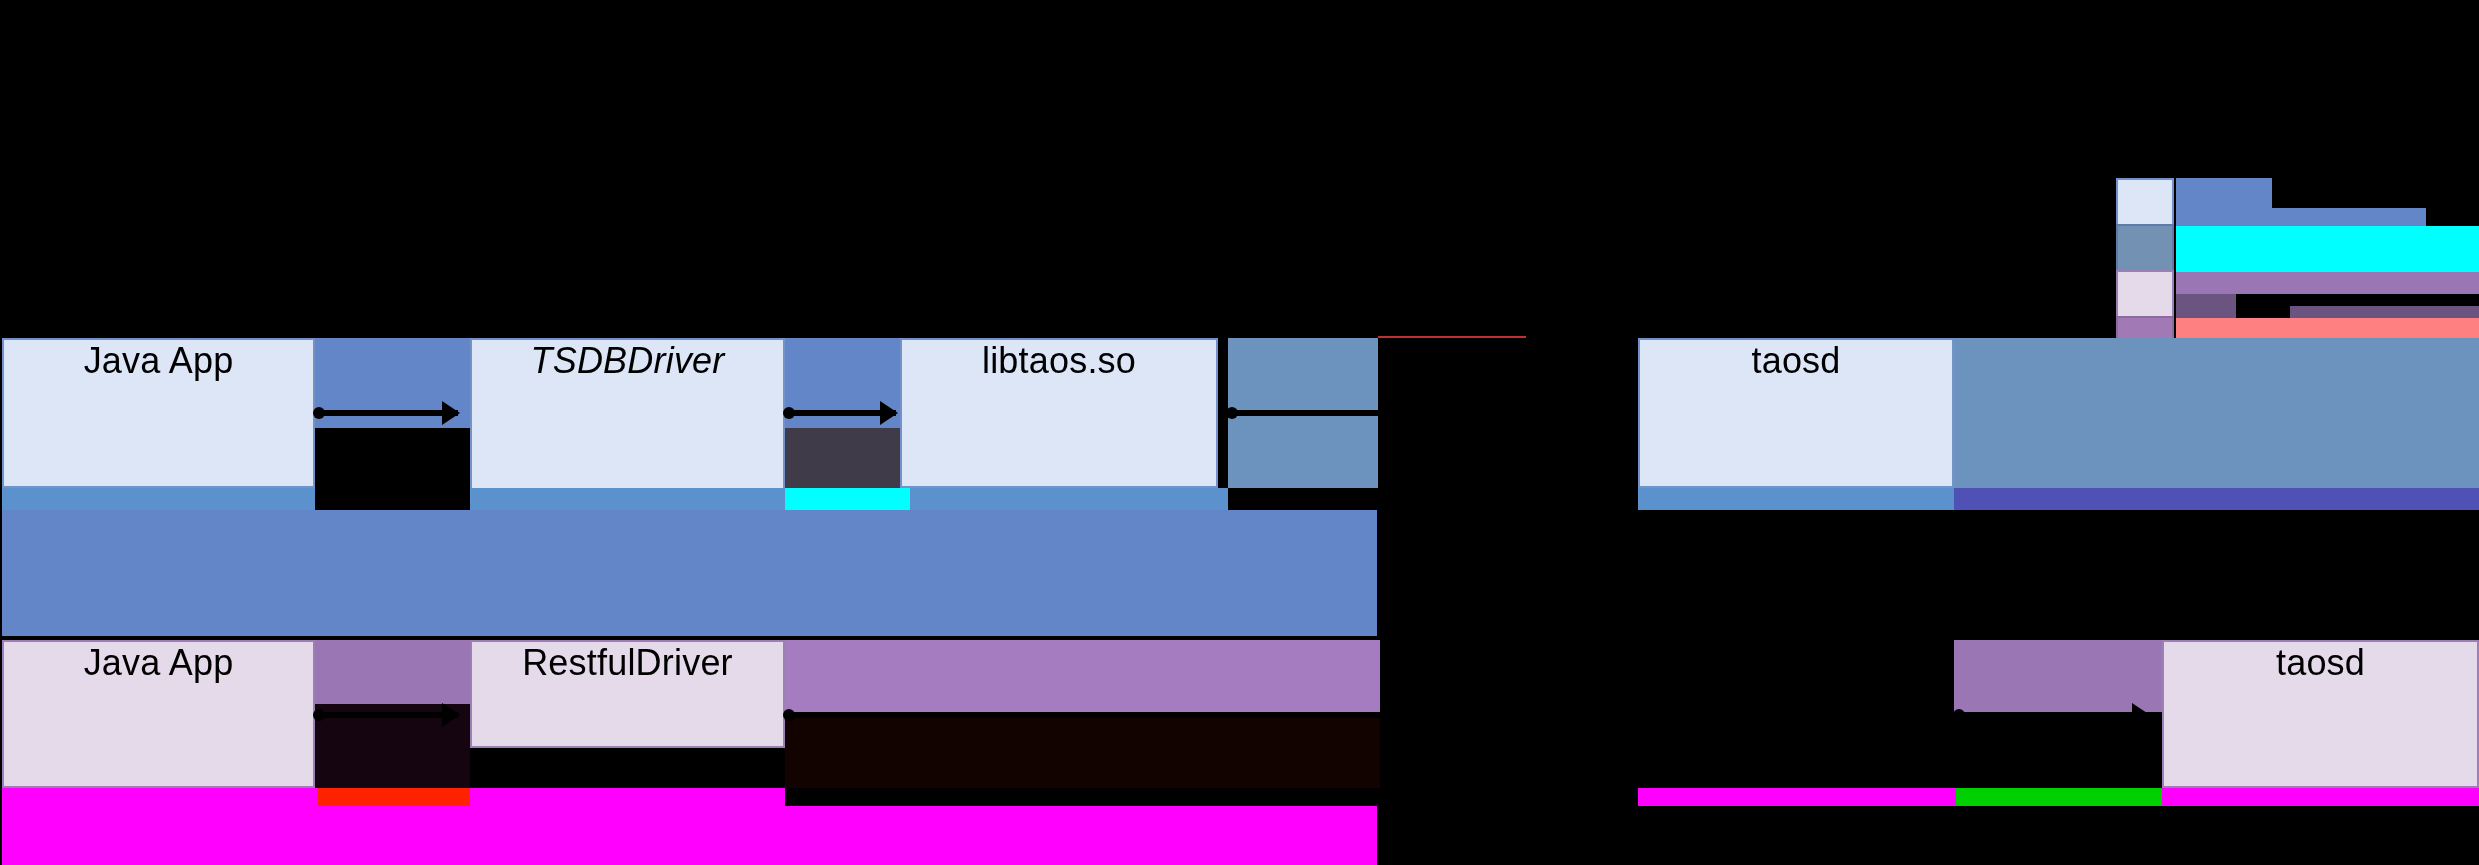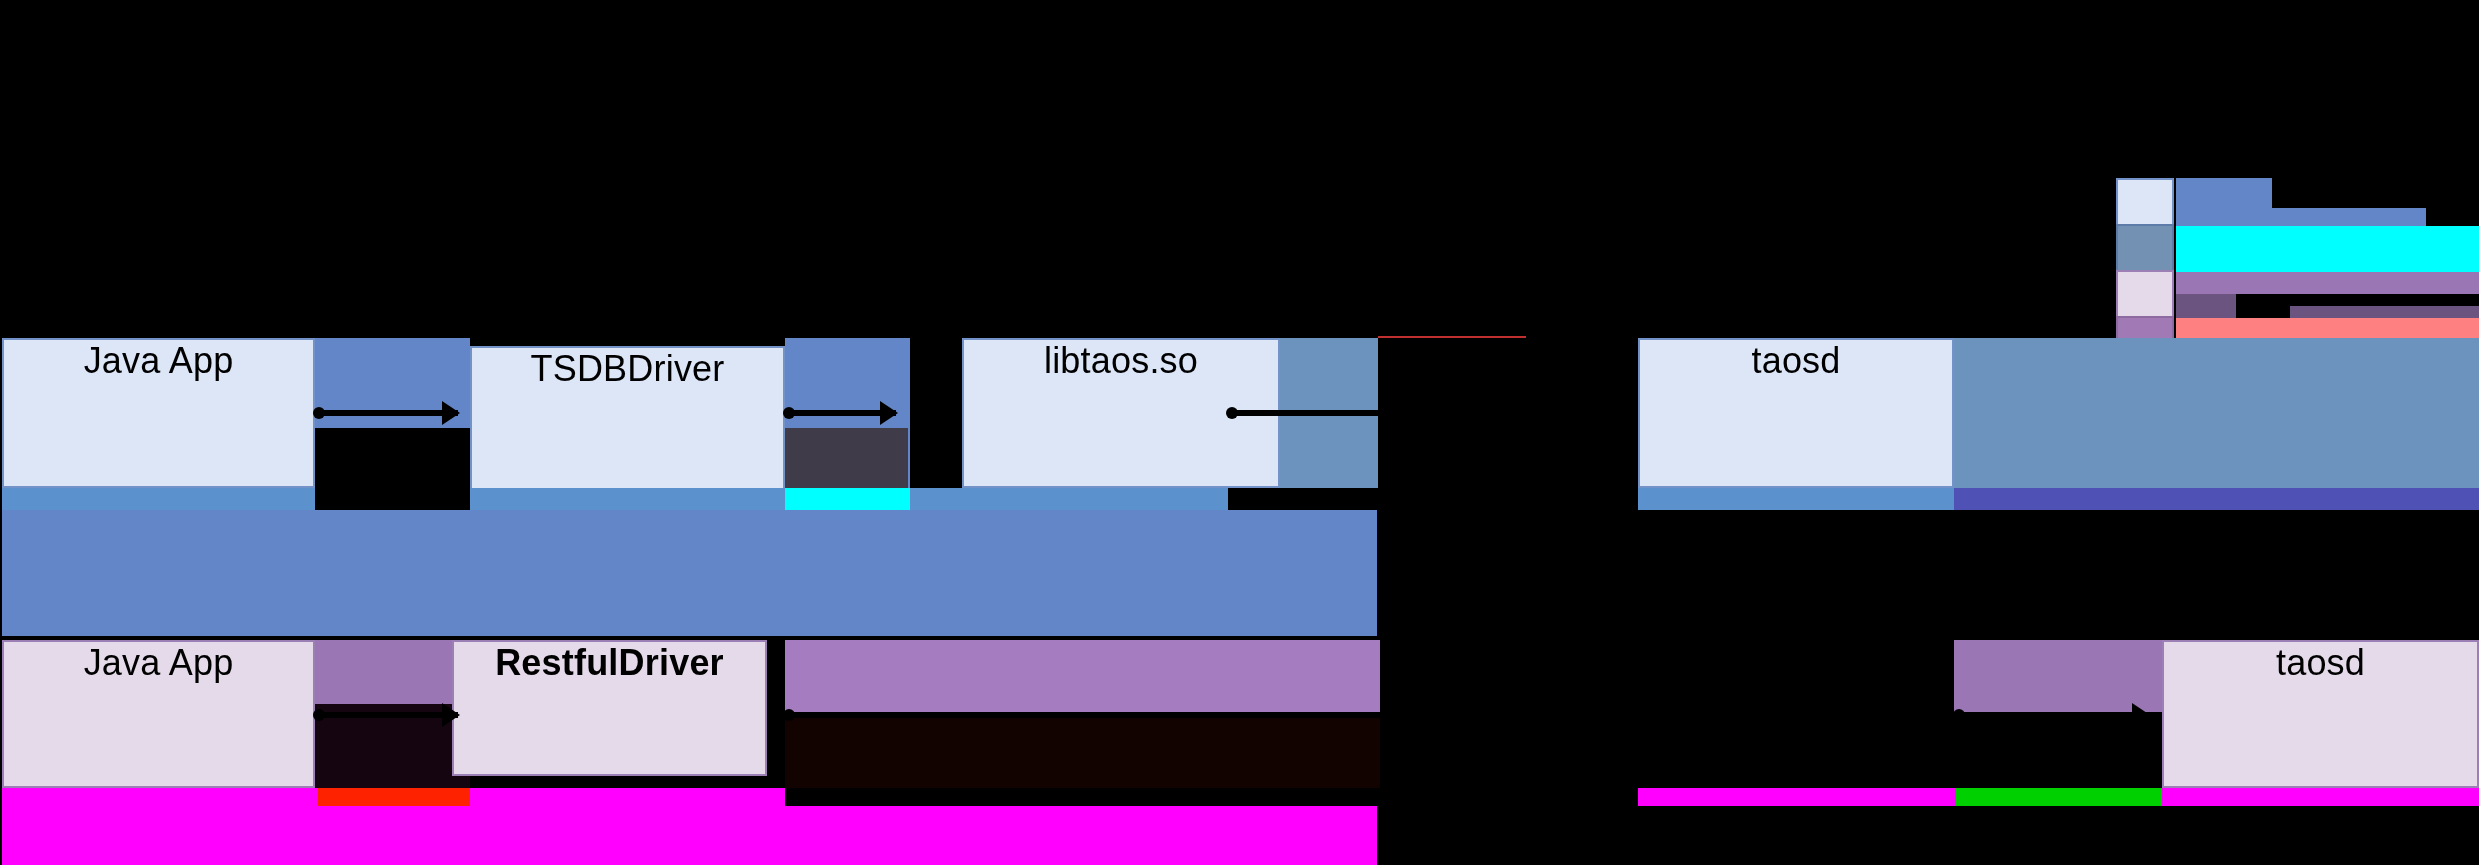--- a/index.html
+++ b/index.html
@@ -69,25 +69,25 @@
 
   <div class="band" style="left:785px; top:428px; width:123px; height:60px; background:#403b48;"></div>
   <div class="band" style="left:315px; top:428px; width:155px; height:78px; background:#000;"></div>
 
   <div class="bar" style="left:1378px; top:336px; width:148px; height:2px; background:#c03030;"></div>
 
   <div class="node native" style="left:2px; top:338px; width:313px; height:150px;">
     <span>Java App</span>
   </div>
 
-  <div class="node native" style="left:470px; top:346px; width:315px; height:178px;">
+  <div class="node native" style="left:470px; top:338px; width:315px; height:178px;font-style:italic;">
     <span>TSDBDriver</span>
   </div>
 
-  <div class="node native" style="left:962px; top:338px; width:318px; height:150px;">
+  <div class="node native" style="left:900px; top:338px; width:318px; height:150px;">
     <span>libtaos.so</span>
   </div>
 
   <div class="node native" style="left:1638px; top:338px; width:316px; height:150px;">
     <span>taosd</span>
   </div>
 
   <div class="arrow dot" style="left:318px; top:410px; width:140px;"></div>
   <div class="arrow dot" style="left:788px; top:410px; width:108px;"></div>
   <div class="arrow dot" style="left:1231px; top:410px; width:392px;"></div>
@@ -106,21 +106,21 @@
   <div class="band" style="left:1954px; top:640px; width:208px; height:148px; background:#9a76b5;"></div>
 
   <div class="band" style="left:315px; top:704px; width:155px; height:84px; background:#140510;"></div>
   <div class="band" style="left:785px; top:712px; width:595px; height:76px; background:#120200;"></div>
   <div class="band" style="left:1954px; top:712px; width:208px; height:76px; background:#000;"></div>
 
   <div class="node rest" style="left:2px; top:640px; width:313px; height:148px;">
     <span>Java App</span>
   </div>
 
-  <div class="node rest" style="left:452px; top:640px; width:315px; height:136px;font-weight:bold;">
+  <div class="node rest" style="left:470px; top:640px; width:315px; height:108px;">
     <span>RestfulDriver</span>
   </div>
 
 
   <div class="node rest" style="left:2162px; top:640px; width:317px; height:148px;">
     <span>taosd</span>
   </div>
 
   <div class="arrow dot" style="left:318px; top:712px; width:140px;"></div>
   <div class="arrow dot" style="left:788px; top:712px; width:838px;"></div>

